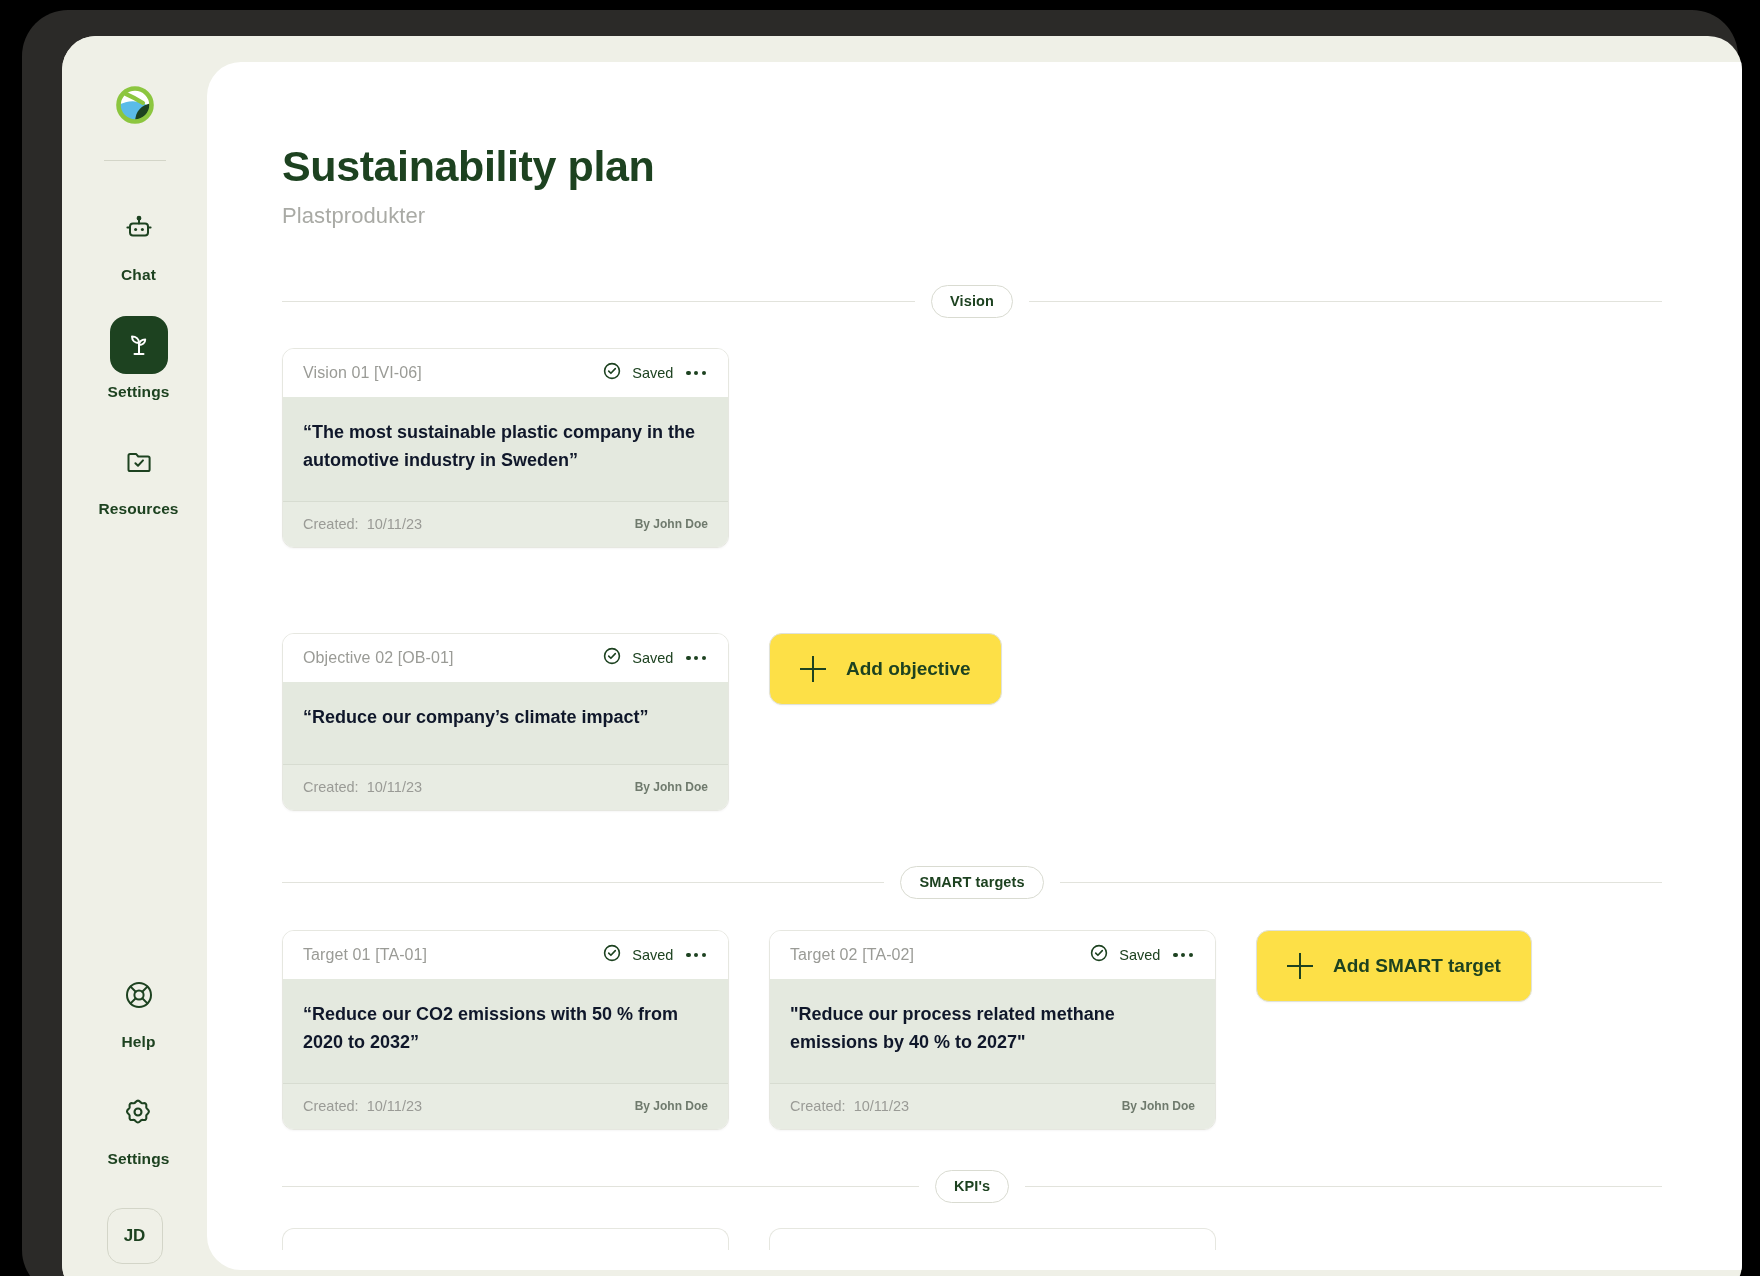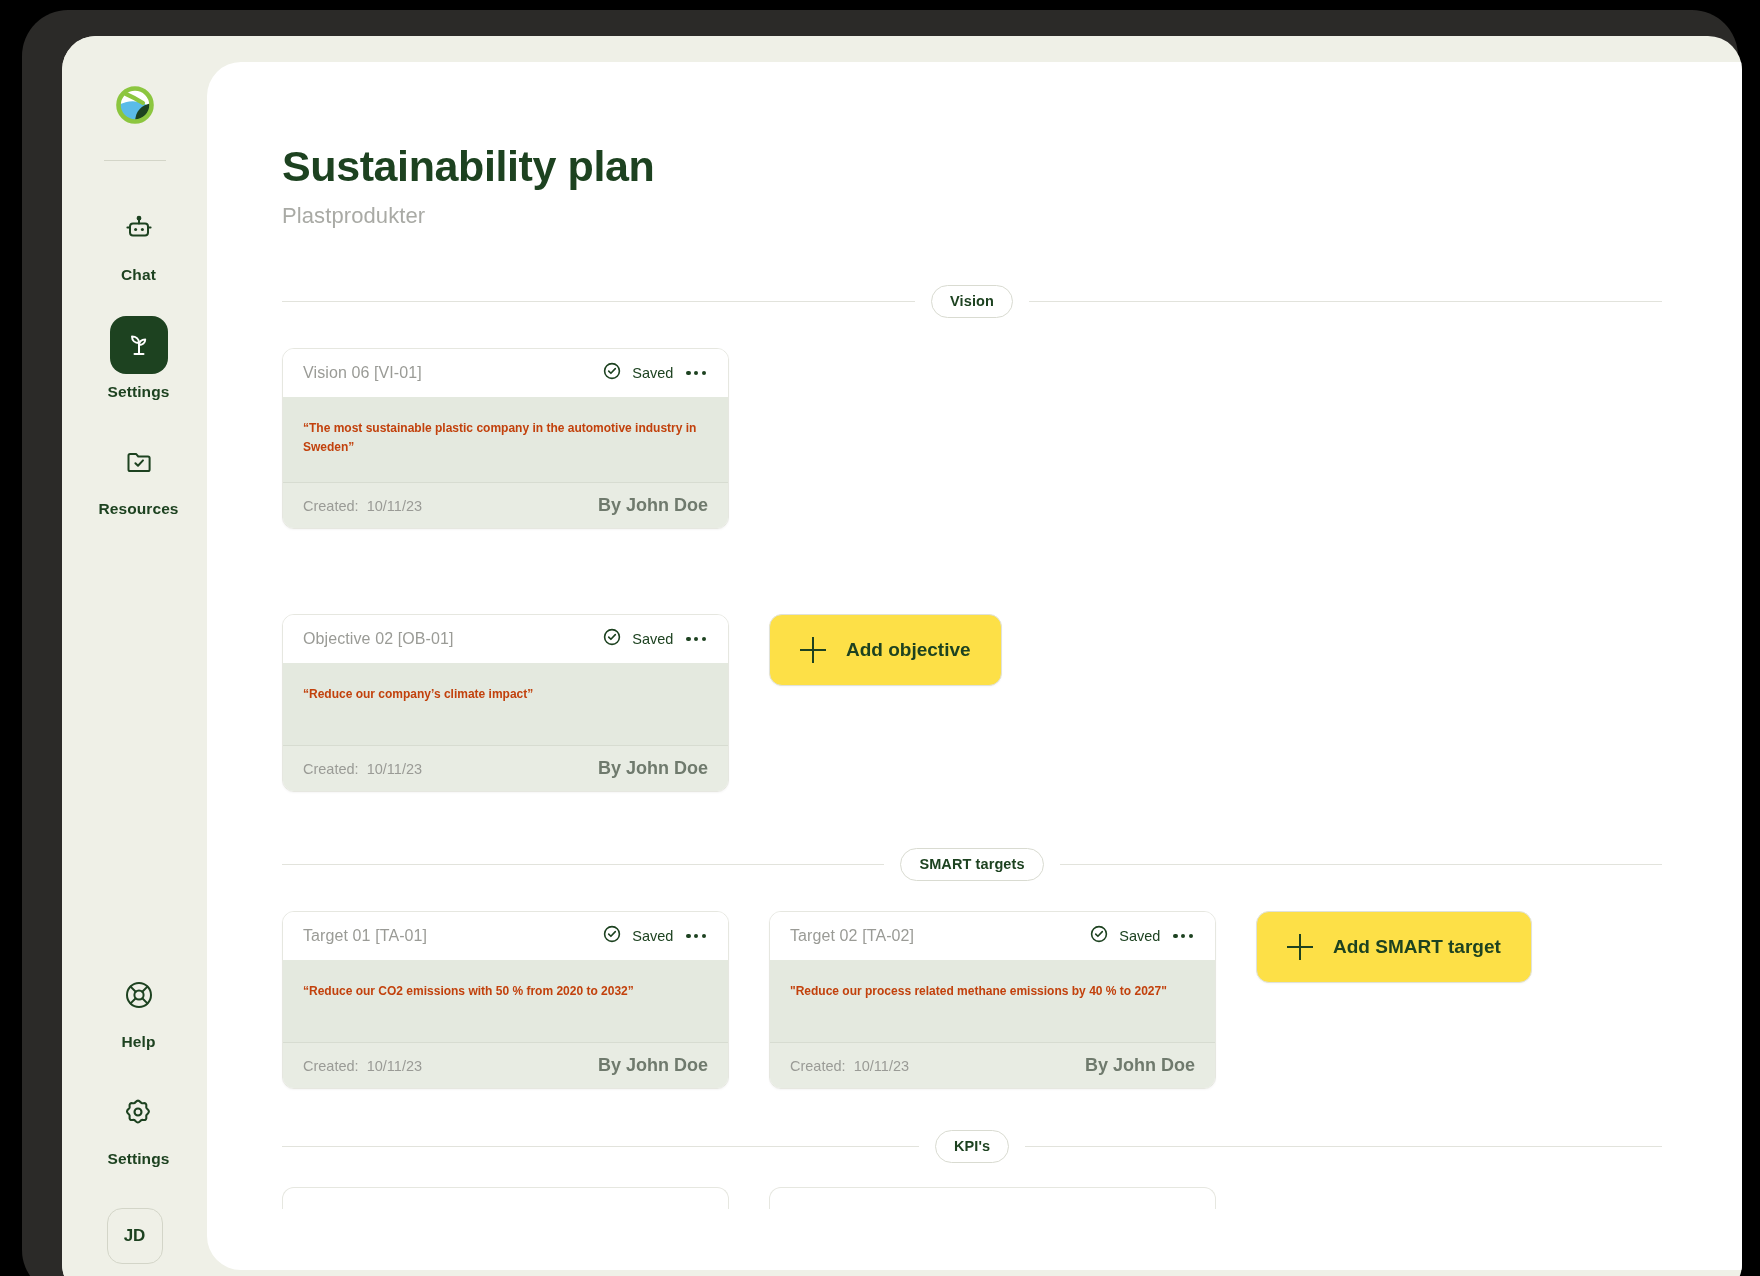--- a/index.html
+++ b/index.html
@@ -223,41 +223,41 @@
     background: #1d4220;
     display: block;
   }
 
   .card-body {
     background: #e4e9df;
     padding: 22px 20px 26px;
     min-height: 82px;
   }
   .card-text {
-    font-size: 12px;
-    font-weight: 700;
-    color: #c2410c;
+    font-size: 18px;
+    font-weight: 700;
+    color: #0f172a;
     line-height: 1.55;
   }
 
   .card-foot {
     background: #e8ece3;
     border-top: 1px solid #d7dcd1;
     display: flex;
     align-items: center;
     height: 46px;
     padding: 12px 20px;
   }
   .card-foot .created {
     font-size: 14.5px;
     color: #9a9b96;
   }
   .card-foot .author {
     margin-left: auto;
-    font-size: 18px;
+    font-size: 12px;
     color: #6f7a6d;
     font-weight: 700;
   }
 
   
   .add-btn {
     display: flex;
     align-items: center;
     gap: 20px;
     border: 1.3px solid #e0e2d9;
@@ -411,21 +411,21 @@
           <div class="rule"></div>
           <div class="section-badge">Vision</div>
           <div class="rule"></div>
         </div>
 
         <div class="spacer-30"></div>
 
         <div class="card-row">
           <div class="card">
             <div class="card-head">
-              <span class="card-id">Vision 06 [VI-01]</span>
+              <span class="card-id">Vision 01 [VI-06]</span>
               <div class="card-head-right">
                 <span>
                   <svg width="18" height="18" viewBox="0 0 18 18" fill="none" stroke="#1d4220" stroke-width="1.6" stroke-linecap="round" stroke-linejoin="round">
                     <circle cx="9" cy="9" r="7.4"></circle>
                       <path d="M5.7 9.1 L7.9 11.3 L12.3 6.6"></path>
                   </svg>
                 </span>
                 <span class="saved-label">Saved</span>
                 <span class="dots">
                     <i></i>

